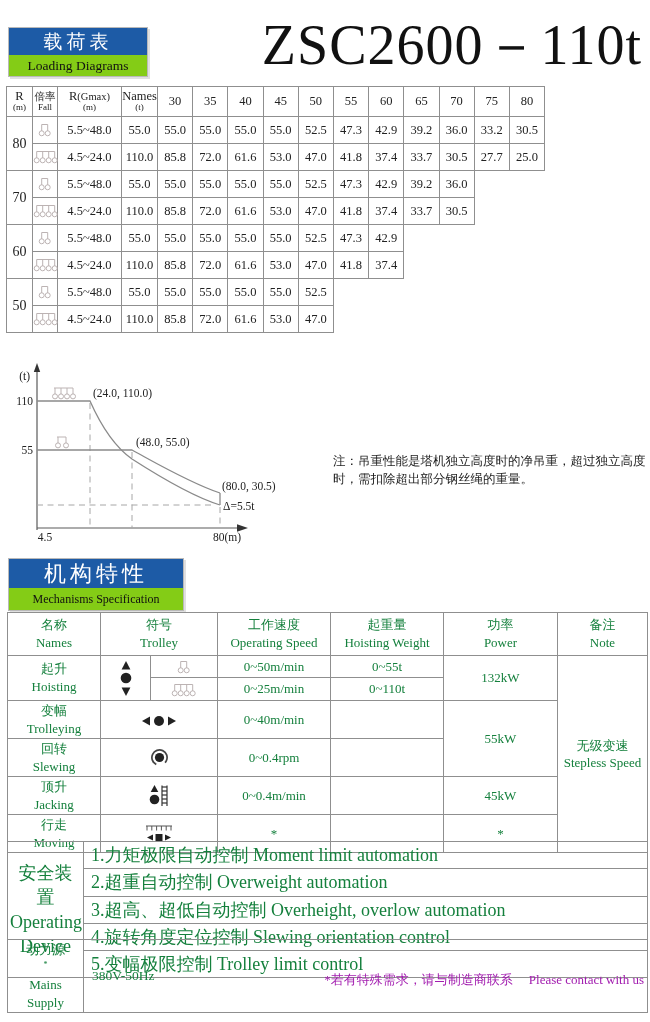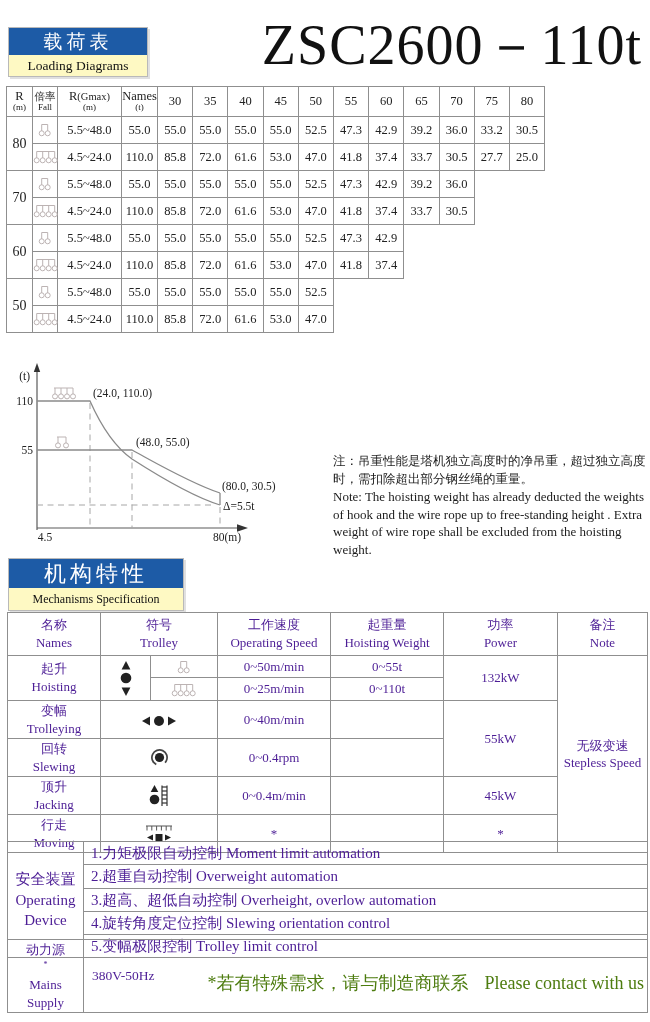--- a/index.html
+++ b/index.html
@@ -1,21 +1,21 @@
 <!DOCTYPE html>
 <html><head>
 <meta charset="utf-8">
 <style>
   *{box-sizing:border-box;margin:0;padding:0}
   html,body{background:#fff}
   .page{position:relative;width:650px;height:1022px;background:#ffffff;
         font-family:"Liberation Serif","DejaVu Serif",serif;color:#1e1e1e;overflow:hidden}
 
   
-  .badge{position:absolute;border:1px solid #b9b9b9;background:#fef9c3;text-align:center;
+  .badge{position:absolute;border:1px solid #b9b9b9;background:#84cc16;text-align:center;
          box-shadow:2px 2px 0 #e0e0e0}
   .badge .zh{display:block;background:#1d5ba6;color:#fff;letter-spacing:4px}
   .badge .en{display:block;color:#111}
   .badge1{left:8px;top:27px;width:140px}
   .badge1 .zh{font-size:19px;line-height:27px}
   .badge1 .en{font-size:13.5px;line-height:21px}
   .badge2{left:8px;top:558px;width:176px}
   .badge2 .zh{font-size:22px;line-height:29px}
   .badge2 .en{font-size:12px;line-height:22px}
 
@@ -43,33 +43,33 @@
   .chart text{font-size:11.5px;fill:#222;font-family:"Liberation Serif","DejaVu Serif",serif}
   .ropes{stroke:#bcb3b3;fill:none}
 
   .note{position:absolute;left:333px;width:314px;color:#1c1c1c}
   .note-zh{top:452px;font-size:12.5px;line-height:1.45}
   .note-en{top:488px;font-size:13px;line-height:1.35}
 
   
   .mtab{position:absolute;left:7px;width:640px}
   .mtab th,.mtab td{border:1px solid #8f8f8f;text-align:center;vertical-align:middle;
-        font-size:13px;line-height:1.35;padding:1px 2px;color:#4c1d95}
+        font-size:13px;line-height:1.35;padding:1px 2px;color:#15803d}
   .mtab .two span{display:block}
   .rh43{height:43px}.rh22{height:22px}.rh23{height:23px}.rh33{height:33px}.rh34{height:34px}
   .mech{top:612px}
   .prot{top:841px}
-  .prot td{height:18px;font-size:15px}
+  .prot td{height:18px;font-size:18px}
   .prot .item{text-align:left;padding-left:7px}
   .mains{top:939px}
   .mains td{height:33px}
   .mains .val{text-align:left;padding-left:8px;font-size:13.5px}
   sup{font-size:8px}
 
-  .footer{position:absolute;top:971px;right:6px;font-size:18px;color:#4d7c0f;white-space:nowrap}
+  .footer{position:absolute;top:971px;right:6px;font-size:13px;color:#a21caf;white-space:nowrap}
   .footer .en{margin-left:16px}
 
   .symsvg{vertical-align:middle}
 </style>
 </head>
 <body>
 
 <div class="page">
 
   <div class="badge badge1">
@@ -337,21 +337,20 @@
     <text x="25" y="94" text-anchor="end">55</text>
     <text x="37" y="181" text-anchor="middle">4.5</text>
     <text x="219" y="181" text-anchor="middle">80(m)</text>
     <text x="85" y="37">(24.0, 110.0)</text>
     <text x="128" y="86">(48.0, 55.0)</text>
     <text x="214" y="130">(80.0, 30.5)</text>
     <text x="215" y="150">Δ=5.5t</text>
   </svg>
 
   <div class="note note-zh">注：吊重性能是塔机独立高度时的净吊重，超过独立高度时，需扣除超出部分钢丝绳的重量。</div>
-  <div class="note note-en">Note: The hoisting weight has already deducted the weights of hook and the wire rope up to free-standing height . Extra weight of wire rope shall be excluded from the hoisting weight.</div>
 
   <div class="badge badge2">
     <span class="zh" style="background: rgb(29, 91, 166);">机构特性</span>
     <span class="en">Mechanisms Specification</span>
   </div>
 
   <table class="mtab mech" style="width:640px">
     <colgroup>
       <col style="width:93px">
         <col style="width:50px">

